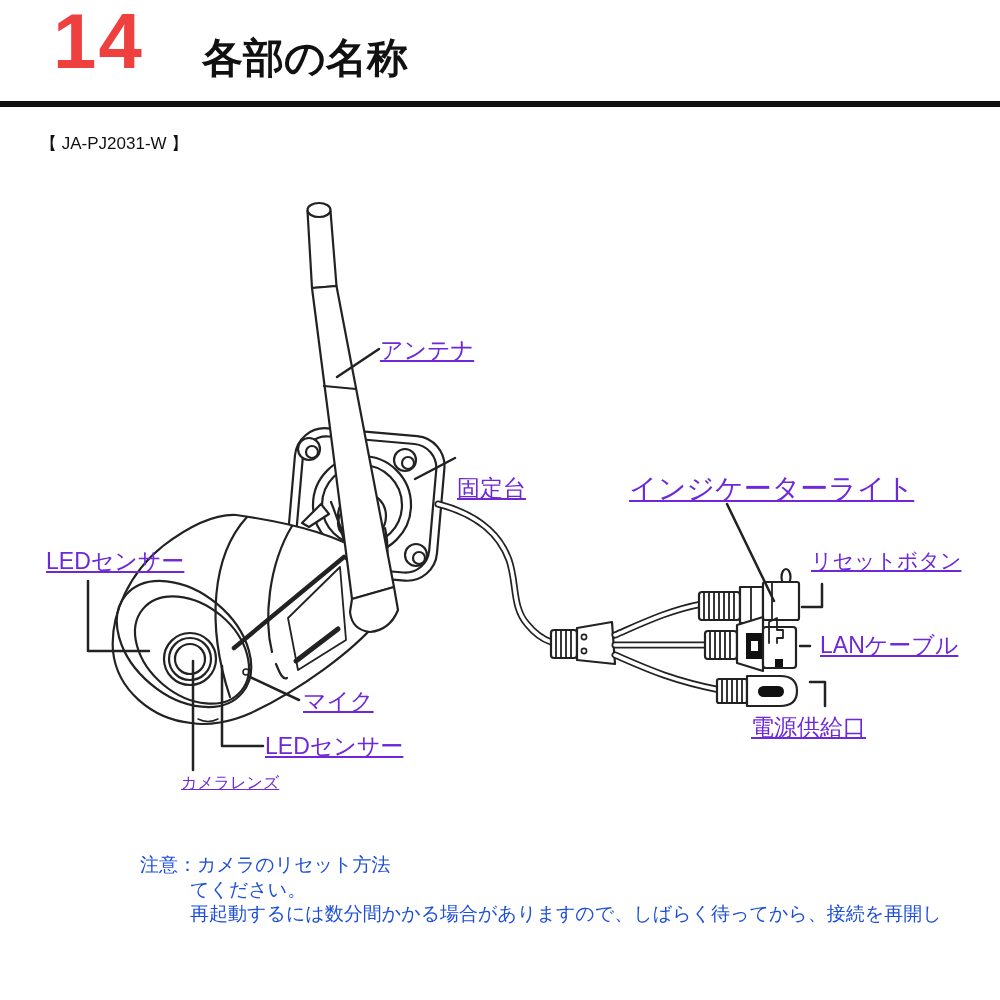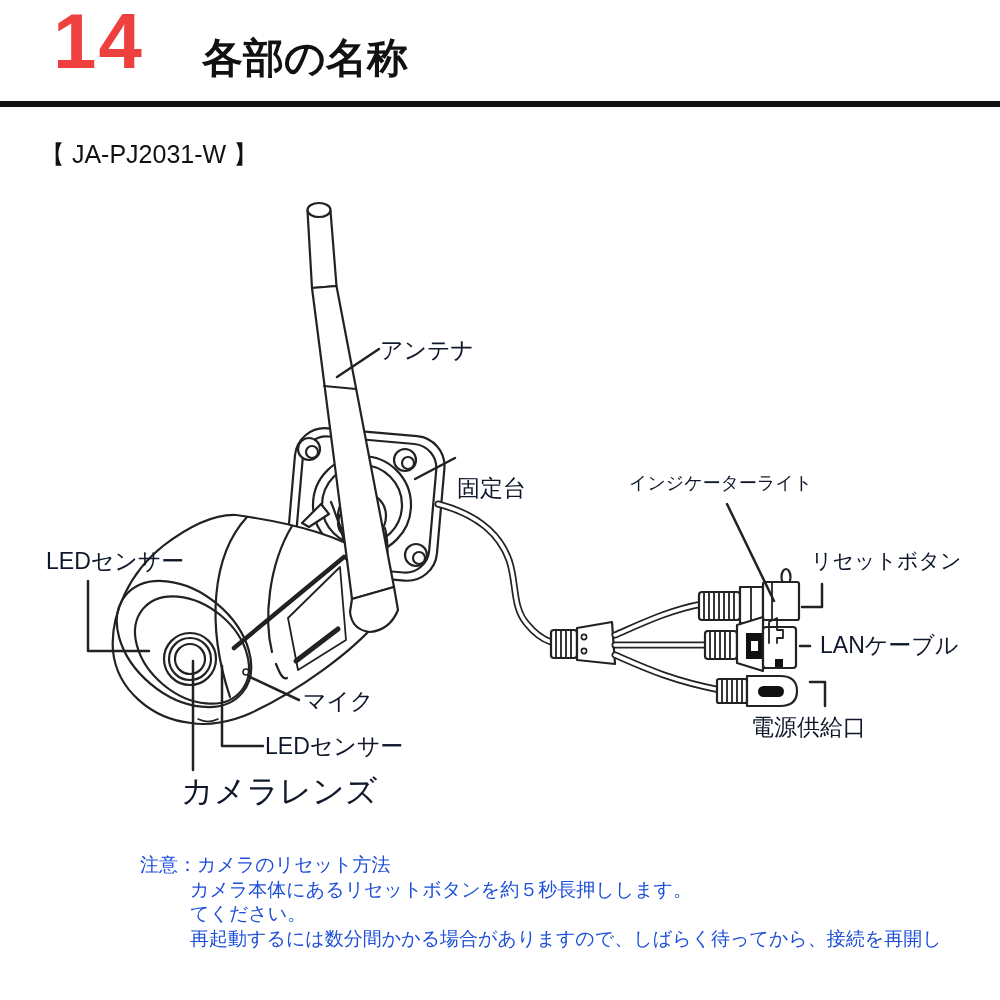--- a/index.html
+++ b/index.html
@@ -2,26 +2,26 @@
 <html><head>
 <meta charset="utf-8">
 <style>
   html,body{margin:0;padding:0;background:#fff;}
   .page{position:relative;width:1000px;height:1000px;background:#ffffff;overflow:hidden;
         font-family:"Liberation Sans","DejaVu Sans",sans-serif;color:#111;padding-left:36px;}
   
   .sec-num{position:absolute;left:53px;top:2px;font-size:78px;font-weight:800;letter-spacing:2px;line-height:1;}
   .sec-title{position:absolute;left:170px;top:36px;font-size:41px;font-weight:800;line-height:1.1;margin-left:32px;}
   .rule{position:absolute;left:0;top:101px;width:1000px;height:6px;background:#111;}
-  .model{position:absolute;left:40px;top:138px;font-size:25px;font-weight:500;}
+  .model{position:absolute;left:40px;top:132px;font-size:17px;font-weight:500;}
   
   .diagram{position:absolute;left:0;top:0;width:1000px;height:1000px;}
   .diagram svg{position:absolute;left:0;top:0;}
-  .lbl{position:absolute;white-space:nowrap;font-weight:500;color:#0f172a;line-height:1.05;}
-  .fs24{font-size:32px;} .fs23{font-size:23px;} .fs22{font-size:18px;} .fs21{font-size:21px;}
+  .lbl{position:absolute;white-space:nowrap;font-weight:500;color:#6d28d9;line-height:1.05;text-decoration:underline;}
+  .fs24{font-size:16px;} .fs23{font-size:23px;} .fs22{font-size:28px;} .fs21{font-size:21px;}
   
   .note{position:absolute;left:140px;top:853px;font-size:19px;line-height:24.6px;color:#1d4ed8;font-weight:500;}
   .note-rest{margin-left:50px;}
   .note div{white-space:nowrap;}
 </style>
 </head>
 <body>
 
 <div class="page">
 
@@ -168,19 +168,18 @@
     <div class="lbl fs23" style="left:303px;top:689px;">マイク</div>
     <div class="lbl fs23" style="left:265px;top:734px;">LEDセンサー</div>
     <div class="lbl fs24" style="left:181px;top:775px;">カメラレンズ</div>
   </div>
 
   <div class="note">
     <div>
       <span>注意：</span><span>カメラのリセット方法</span>
     </div>
     <div class="note-rest">
-      <div>カメラ本体にあるリセットボタンを約５秒長押しします。</div>
       <div>てください。</div>
       <div>再起動するには数分間かかる場合がありますので、しばらく待ってから、接続を再開し</div>
     </div>
   </div>
 
 </div>
 
 </body></html>

